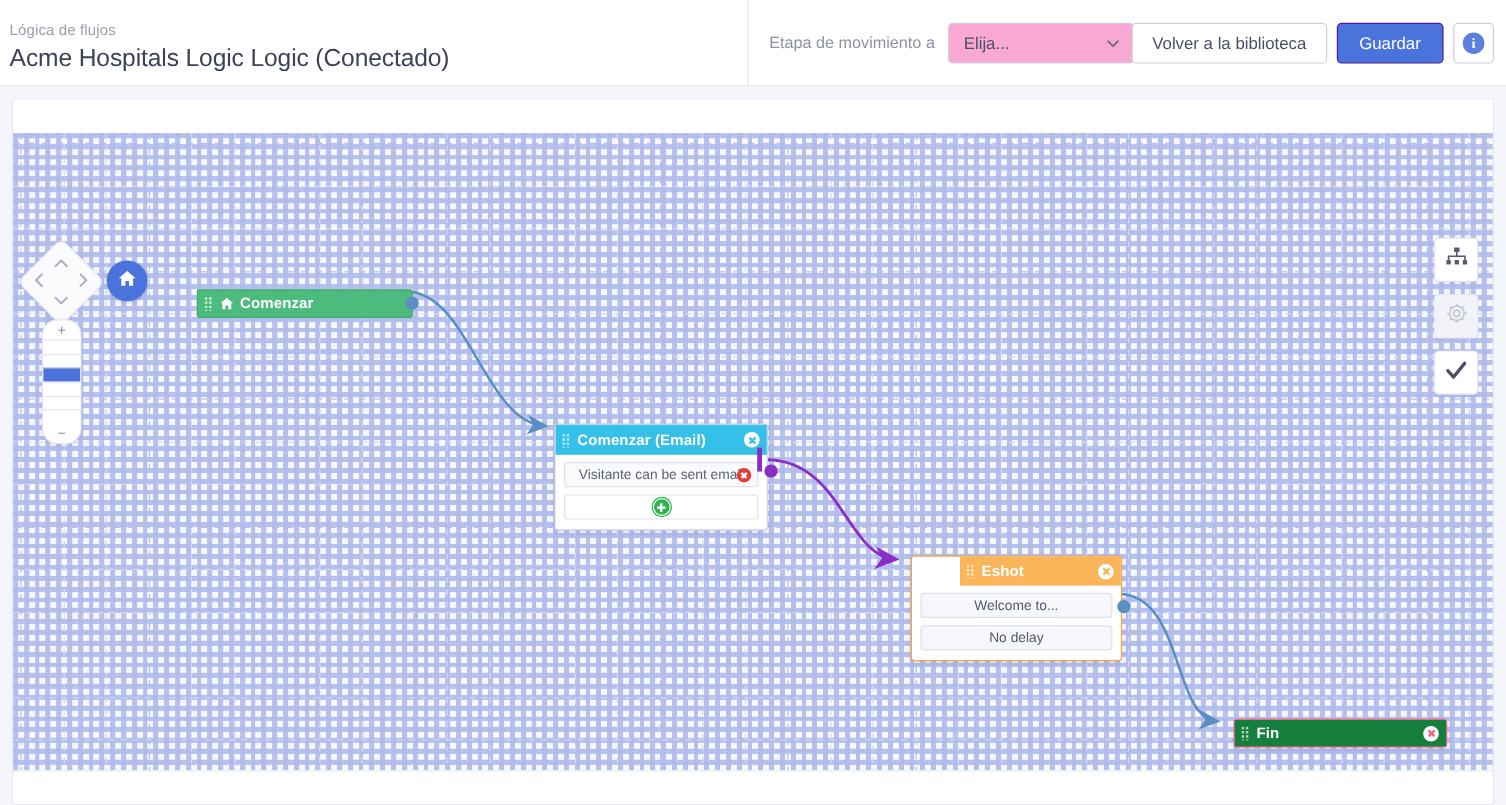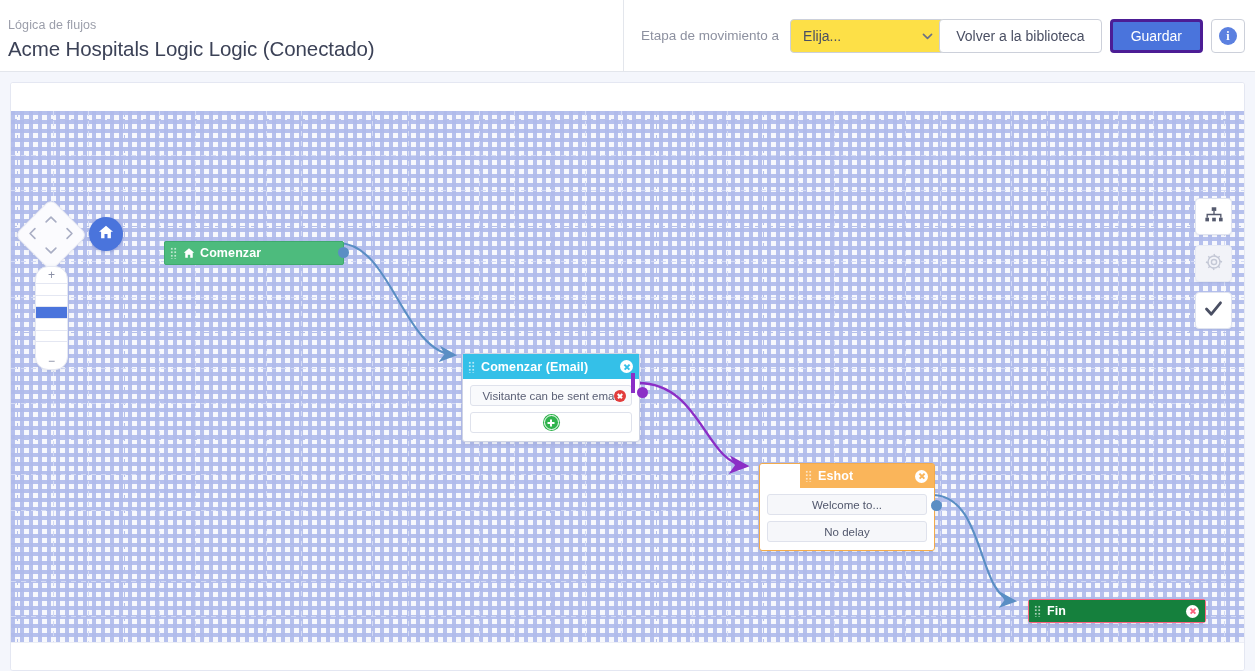--- a/index.html
+++ b/index.html
@@ -65,21 +65,21 @@
     font-size: 13.5px;
     color: #8d91a0;
     white-space: nowrap;
   }
 
   .stage-select {
     width: 155px;
     height: 34px;
     border: 1px solid #ccd0da;
     border-radius: 4px;
-    background: #fde047;
+    background: #f9a8d4;
     font-size: 14px;
     color: #4a4f63;
     padding: 0 28px 0 12px;
     font-family: "Liberation Sans", sans-serif;
     appearance: none;
     -webkit-appearance: none;
     position: relative;
     cursor: pointer;
   }
 
@@ -111,21 +111,21 @@
     font-size: 14px;
     color: #4a4f63;
     font-family: "Liberation Sans", sans-serif;
     cursor: pointer;
     white-space: nowrap;
   }
 
   .btn-primary {
     height: 34px;
     padding: 0 18px;
-    border: 3px solid #4c1d95;
+    border: 1px solid #4c1d95;
     border-radius: 4px;
     background: #4a74dc;
     font-size: 14px;
     color: #fff;
     font-family: "Liberation Sans", sans-serif;
     cursor: pointer;
     white-space: nowrap;
   }
 
   .btn-info {

